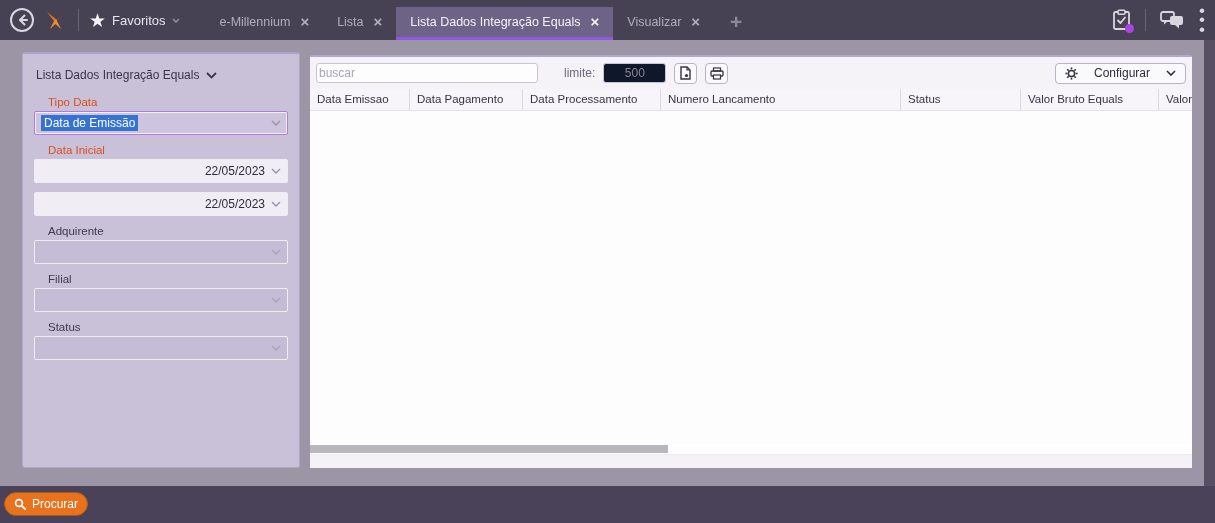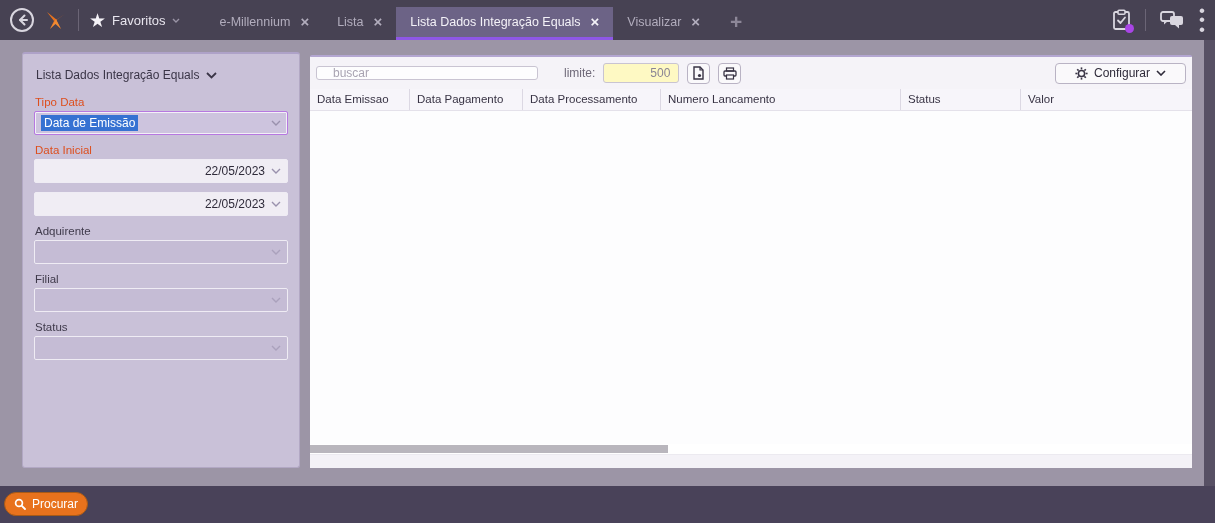--- a/index.html
+++ b/index.html
@@ -25,46 +25,46 @@
   .tb-icon { position:relative; cursor:pointer; display:flex; align-items:center; }
   .purple-dot { position:absolute; right:-3px; bottom:-2px; width:9px; height:9px; border-radius:50%; background:#a945e6; }
   .kebab { color:#d9d6df; font-size:17px; letter-spacing:0; line-height:0.55; text-align:center; width:10px; cursor:pointer; }
 
   
   .sidebar { position:absolute; left:22px; top:52px; width:278px; height:416px;
              background:#c9c1d8; border:1px solid #b2a8c4; border-top:2px solid #aea2c8; border-radius:3px;
              padding:12px 11px 0 11px; }
   .sb-title { display:flex; align-items:center; gap:7px; font-size:12px; color:#3a3547; cursor:pointer; margin:2px 0 14px 2px; }
   .fgroup { margin-bottom:9px; }
-  .flabel { font-size:11.5px; margin:0 0 3px 1px; }
+  .flabel { font-size:11.5px; margin:0 0 3px 14px; }
   .flabel.orange { color:#dd4f1e; }
   .flabel.dark { color:#3f3a4b; }
   .select { position:relative; height:24px; border:1px solid #efecf4; border-radius:2px;
             display:flex; align-items:center; padding:0 22px 0 6px; font-size:12px; color:#2f2b3a; cursor:pointer; }
   .select .chev { position:absolute; right:6px; top:8px; }
   .sel-empty { background:#c5bcd5; }
   .sel-light { background:#f0edf4;justify-content:flex-end; }
   .sel-focus { background:#cdc4de; border:1px solid #b678e0; box-shadow:inset 0 0 0 1px #f3eff8; }
   .sel-highlight { background:#3672d2; color:#ffffff; padding:1px 3px; }
 
   
   .main { position:absolute; left:310px; top:55px; width:882px; height:413px;
           background:#fcfbfd; border-top:2px solid #b3a6d1; border-radius:2px;
           display:flex; flex-direction:column; }
   .toolbar { height:32px; background:#f5f3f8; display:flex; align-items:center; padding:0 6px; gap:8px; flex:none; }
-  .search-input { width:222px; height:14px; border:1px solid #c9c4d2; border-radius:3px; background:#fdfdfe;
-                  font-size:12px; padding:0 16px; color:#3a3547; font-family:"Liberation Sans", sans-serif; outline:none; }
+  .search-input { width:222px; height:20px; border:1px solid #c9c4d2; border-radius:3px; background:#fdfdfe;
+                  font-size:12px; padding:0 2px; color:#3a3547; font-family:"Liberation Sans", sans-serif; outline:none; }
   .search-input::placeholder { color:#a9a4b2; }
   .limit-label { font-size:12px; color:#6e6878; margin-left:18px; }
-  .limit-input { width:76px; height:20px; border:1px solid #c9c4d2; border-radius:3px; background:#fef9c3;
-                 font-size:12px; text-align:right; padding:0 8px; color:#8a8594; font-family:"Liberation Sans", sans-serif; outline:none; }
+  .limit-input { width:63px; height:20px; border:1px solid #c9c4d2; border-radius:3px; background:#0f172a;
+                 font-size:12px; text-align:center; padding:0 8px; color:#8a8594; font-family:"Liberation Sans", sans-serif; outline:none; }
   .icon-btn { width:23px; height:21px; border:1px solid #b9b3c4; border-radius:4px; background:#faf9fb;
               display:flex; align-items:center; justify-content:center; cursor:pointer; }
   .configure-btn { margin-left:auto; height:21px; border:1px solid #b9b3c4; border-radius:4px; background:#faf9fb;
-                   display:flex; align-items:center; gap:6px; padding:0 19px; font-size:12px; color:#2f2b3a; cursor:pointer; }
+                   display:flex; align-items:center; gap:16px; padding:0 9px; font-size:12px; color:#2f2b3a; cursor:pointer; }
   .thead { height:22px; display:flex; flex:none; background:#f7f5fa; border-bottom:1px solid #e4e1ea; }
   .th { font-size:11.5px; color:#383344; padding:4px 4px 0 7px; border-right:1px solid #dcd8e3;
         white-space:nowrap; overflow:hidden; flex:none; }
   .tbody { flex:1; background:#fdfdfe; }
   .hscroll { height:10px; background:#ffffff; position:relative; flex:none; }
   .hthumb { position:absolute; left:0; top:1px; width:358px; height:8px; background:#b9b6bd; cursor:pointer; }
   .main-footer { height:14px; background:#f4f2f7; border-top:1px solid #eceaf0; flex:none; }
 
   
   .right-edge { position:absolute; right:0; top:40px; width:11px; height:446px; background:#575064; }
@@ -251,20 +251,21 @@
         </svg>
       </div>
     </div>
 
     <div class="thead">
       <div class="th" style="width:100px">Data Emissao</div>
       <div class="th" style="width:113px">Data Pagamento</div>
       <div class="th" style="width:138px">Data Processamento</div>
       <div class="th" style="width:240px">Numero Lancamento</div>
       <div class="th" style="width:120px">Status</div>
+      <div class="th" style="width:138px">Valor Bruto Equals</div>
       <div class="th" style="flex:1; border-right:none;">Valor</div>
     </div>
 
     <div class="tbody"></div>
 
     <div class="hscroll">
       <div class="hthumb"></div>
     </div>
     <div class="main-footer"></div>
   </div>

